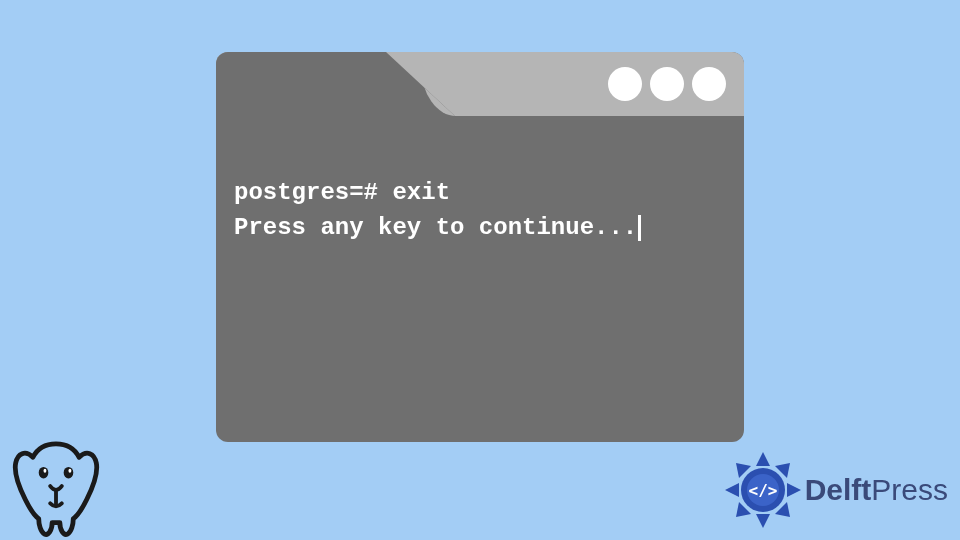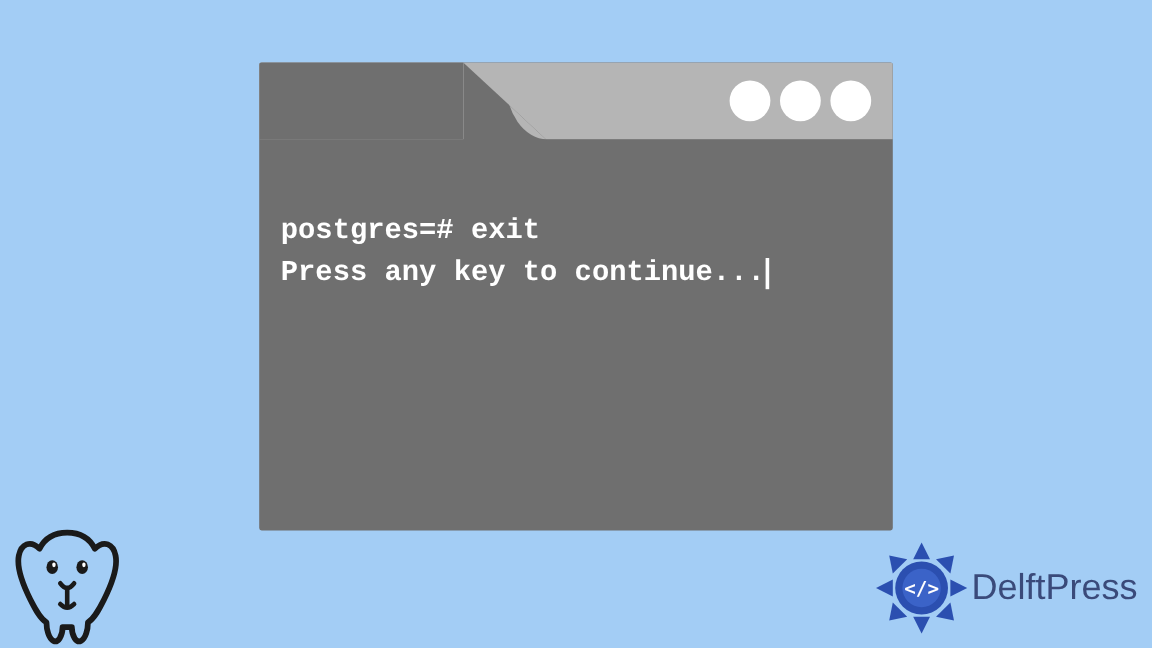--- a/index.html
+++ b/index.html
@@ -11,21 +11,21 @@
     font-family: "Courier New", monospace;
     overflow: hidden;
   }
   .terminal-window {
     position: absolute;
     left: 216px;
     top: 52px;
     width: 528px;
     height: 390px;
     background: #6f6f6f;
-    border-radius: 2px;
+    border-radius: 12px;
     overflow: hidden;
   }
   .terminal-titlebar {
     position: relative;
     width: 100%;
     height: 64px;
     background: #b5b5b5;
   }
   .tab-shape {
     position: absolute;
@@ -103,21 +103,21 @@
     width: 80px;
     height: 80px;
     position: relative;
   }
   .delft-text {
     font-family: "Segoe UI", Arial, sans-serif;
     font-size: 30px;
     color: #3a4a7a;
     font-weight: 400;
   }
-  .delft-text .bold { font-weight: 400; }
+  .delft-text .bold { font-weight: 700; }
 </style>
 </head>
 <body>
 
 <div class="terminal-window">
   <div class="terminal-titlebar">
     <div class="tab-shape"></div>
     <div class="tab-curve"></div>
     <div class="window-dots">
       <div class="dot"></div>

